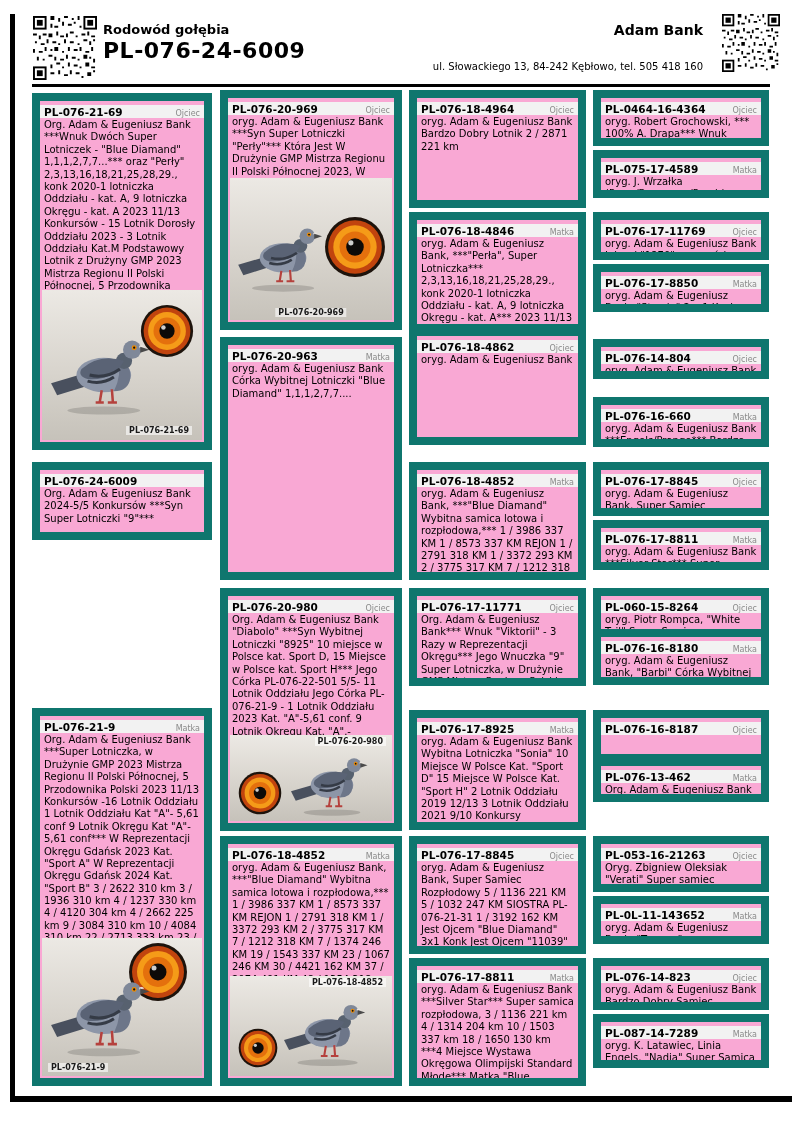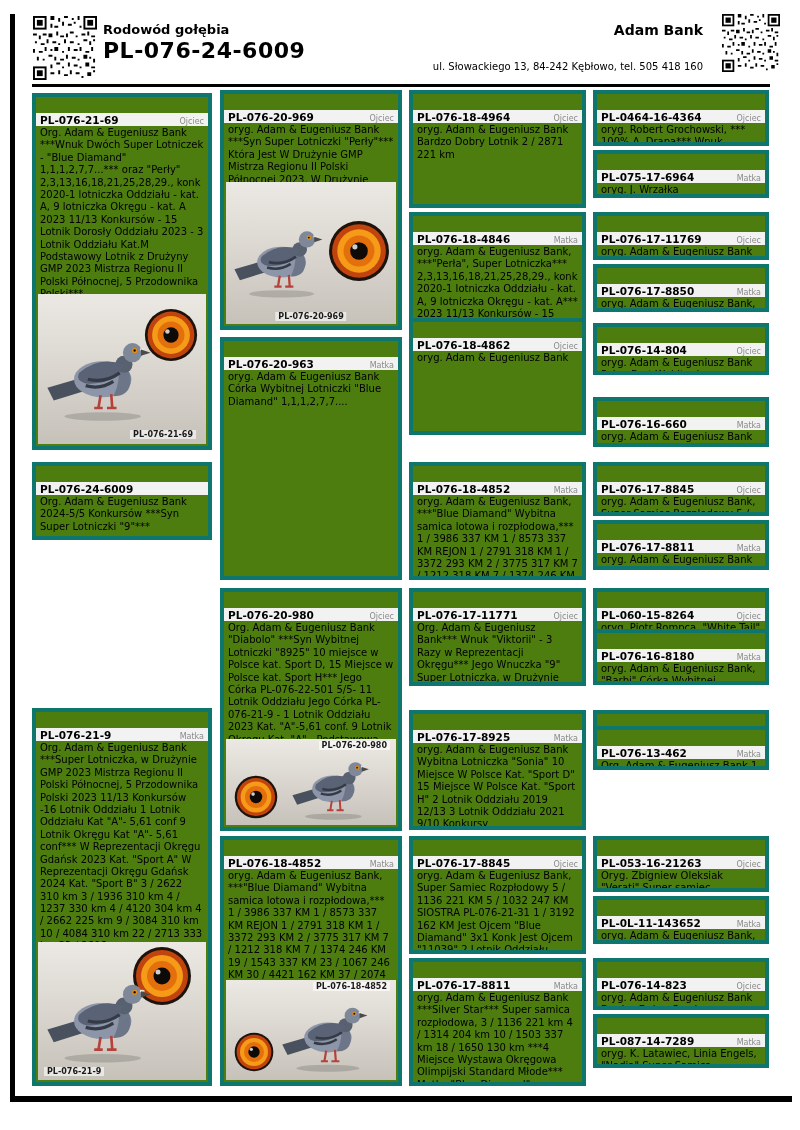--- a/index.html
+++ b/index.html
@@ -13,21 +13,21 @@
   .qr{position:absolute;display:block}
   .qr-left{left:33px;top:16px;width:64px;height:64px}
   .qr-right{left:722px;top:14px;width:58px;height:58px}
   .doc-title{position:absolute;left:103px;top:22px;font-size:13px;font-weight:bold}
   .main-ring{position:absolute;left:103px;top:38px;font-size:22px;font-weight:bold;letter-spacing:.5px}
   .owner-name{position:absolute;right:97px;top:22px;font-size:14px;font-weight:bold;text-align:left}
   .owner-address{position:absolute;right:97px;top:61px;font-size:10px;text-align:right;white-space:nowrap}
   .header-rule{position:absolute;left:32px;top:84px;width:738px;height:3px;background:#000}
 
   
-  .box{position:absolute;border:4px solid #0f766e;background:#4d7c0f;overflow:hidden;padding:18px 4px}
+  .box{position:absolute;border:8px solid #0f766e;background:#f9a8d4;overflow:hidden;padding:6px 4px}
   .c1{left:32px;width:180px}
   .c2{left:220px;width:182px}
   .c3{left:409px;width:177px}
   .c4{left:593px;width:176px}
   .box-head{display:flex;justify-content:space-between;align-items:baseline;background:#f2f2f2;margin:-2px -4px 1px;padding:1px 4px 0}
   .ring{font-weight:bold;font-size:10.5px;white-space:nowrap}
   .role{font-size:8px;color:#8a8a8a;padding-left:4px}
   .box-body{font-size:10px;line-height:1.24;word-wrap:break-word}
 
   
@@ -207,21 +207,21 @@
     </div>
     <div class="box-body">oryg. Adam &amp; Eugeniusz Bank Bardzo Dobry Lotnik 2 / 2871 221 km</div>
   </div>
   <div class="box c3" style="top:212px;height:120px">
     <div class="box-head">
       <span class="ring">PL-076-18-4846</span>
       <span class="role">Matka</span>
     </div>
     <div class="box-body">oryg. Adam &amp; Eugeniusz Bank, ***"Perła", Super Lotniczka*** 2,3,13,16,18,21,25,28,29., konk 2020-1 lotniczka Oddziału - kat. A, 9 lotniczka Okręgu - kat. A*** 2023 11/13 Konkursów - 15 Lotnik Dorosły Oddziału 2023 - 3 Lotnik Oddziału</div>
   </div>
-  <div class="box c3" style="top:318px;height:117px">
+  <div class="box c3" style="top:328px;height:117px">
     <div class="box-head">
       <span class="ring">PL-076-18-4862</span>
       <span class="role">Ojciec</span>
     </div>
     <div class="box-body">oryg. Adam &amp; Eugeniusz Bank</div>
   </div>
   <div class="box c3" style="top:462px;height:118px">
     <div class="box-head">
       <span class="ring">PL-076-18-4852</span>
       <span class="role">Matka</span>
@@ -259,40 +259,40 @@
 
   <div class="box c4" style="top:90px;height:56px">
     <div class="box-head">
       <span class="ring">PL-0464-16-4364</span>
       <span class="role">Ojciec</span>
     </div>
     <div class="box-body">oryg. Robert Grochowski, *** 100% A. Drapa*** Wnuk "Pokerface", "Cassandra"</div>
   </div>
   <div class="box c4" style="top:150px;height:48px">
     <div class="box-head">
-      <span class="ring">PL-075-17-6964</span>
+      <span class="ring">PL-075-17-4589</span>
       <span class="role">Matka</span>
     </div>
     <div class="box-body">oryg. J. Wrzałka (Pouw/Borgmans/Pasch), "Rozalia"</div>
   </div>
   <div class="box c4" style="top:212px;height:48px">
     <div class="box-head">
       <span class="ring">PL-076-17-11769</span>
       <span class="role">Ojciec</span>
     </div>
     <div class="box-body">oryg. Adam &amp; Eugeniusz Bank Inbred "1270" syn x córka</div>
   </div>
   <div class="box c4" style="top:264px;height:48px">
     <div class="box-head">
       <span class="ring">PL-076-17-8850</span>
       <span class="role">Matka</span>
     </div>
     <div class="box-body">oryg. Adam &amp; Eugeniusz Bank, "Strzała" 2 x 1 Konkurs na Oddział</div>
   </div>
-  <div class="box c4" style="top:323px;height:52px">
+  <div class="box c4" style="top:339px;height:40px">
     <div class="box-head">
       <span class="ring">PL-076-14-804</span>
       <span class="role">Ojciec</span>
     </div>
     <div class="box-body">oryg. Adam &amp; Eugeniusz Bank Pełny Brat Wybitnej Lotniczki"1270" 1 Lotnik Oddziału, W</div>
   </div>
   <div class="box c4" style="top:397px;height:50px">
     <div class="box-head">
       <span class="ring">PL-076-16-660</span>
       <span class="role">Matka</span>
@@ -326,21 +326,21 @@
       <span class="role">Matka</span>
     </div>
     <div class="box-body">oryg. Adam &amp; Eugeniusz Bank, "Barbi" Córka Wybitnej Lotniczki "Viktorii" 1 / 1599 157</div>
   </div>
   <div class="box c4" style="top:710px;height:52px">
     <div class="box-head">
       <span class="ring">PL-076-16-8187</span>
       <span class="role">Ojciec</span>
     </div>
   </div>
-  <div class="box c4" style="top:726px;height:44px">
+  <div class="box c4" style="top:758px;height:44px">
     <div class="box-head">
       <span class="ring">PL-076-13-462</span>
       <span class="role">Matka</span>
     </div>
     <div class="box-body">Org. Adam &amp; Eugeniusz Bank 1 Miejsce Wystawa Okręgowa Kat. "Olimpijski Standard" 3 Lotnik</div>
   </div>
   <div class="box c4" style="top:836px;height:56px">
     <div class="box-head">
       <span class="ring">PL-053-16-21263</span>
       <span class="role">Ojciec</span>

